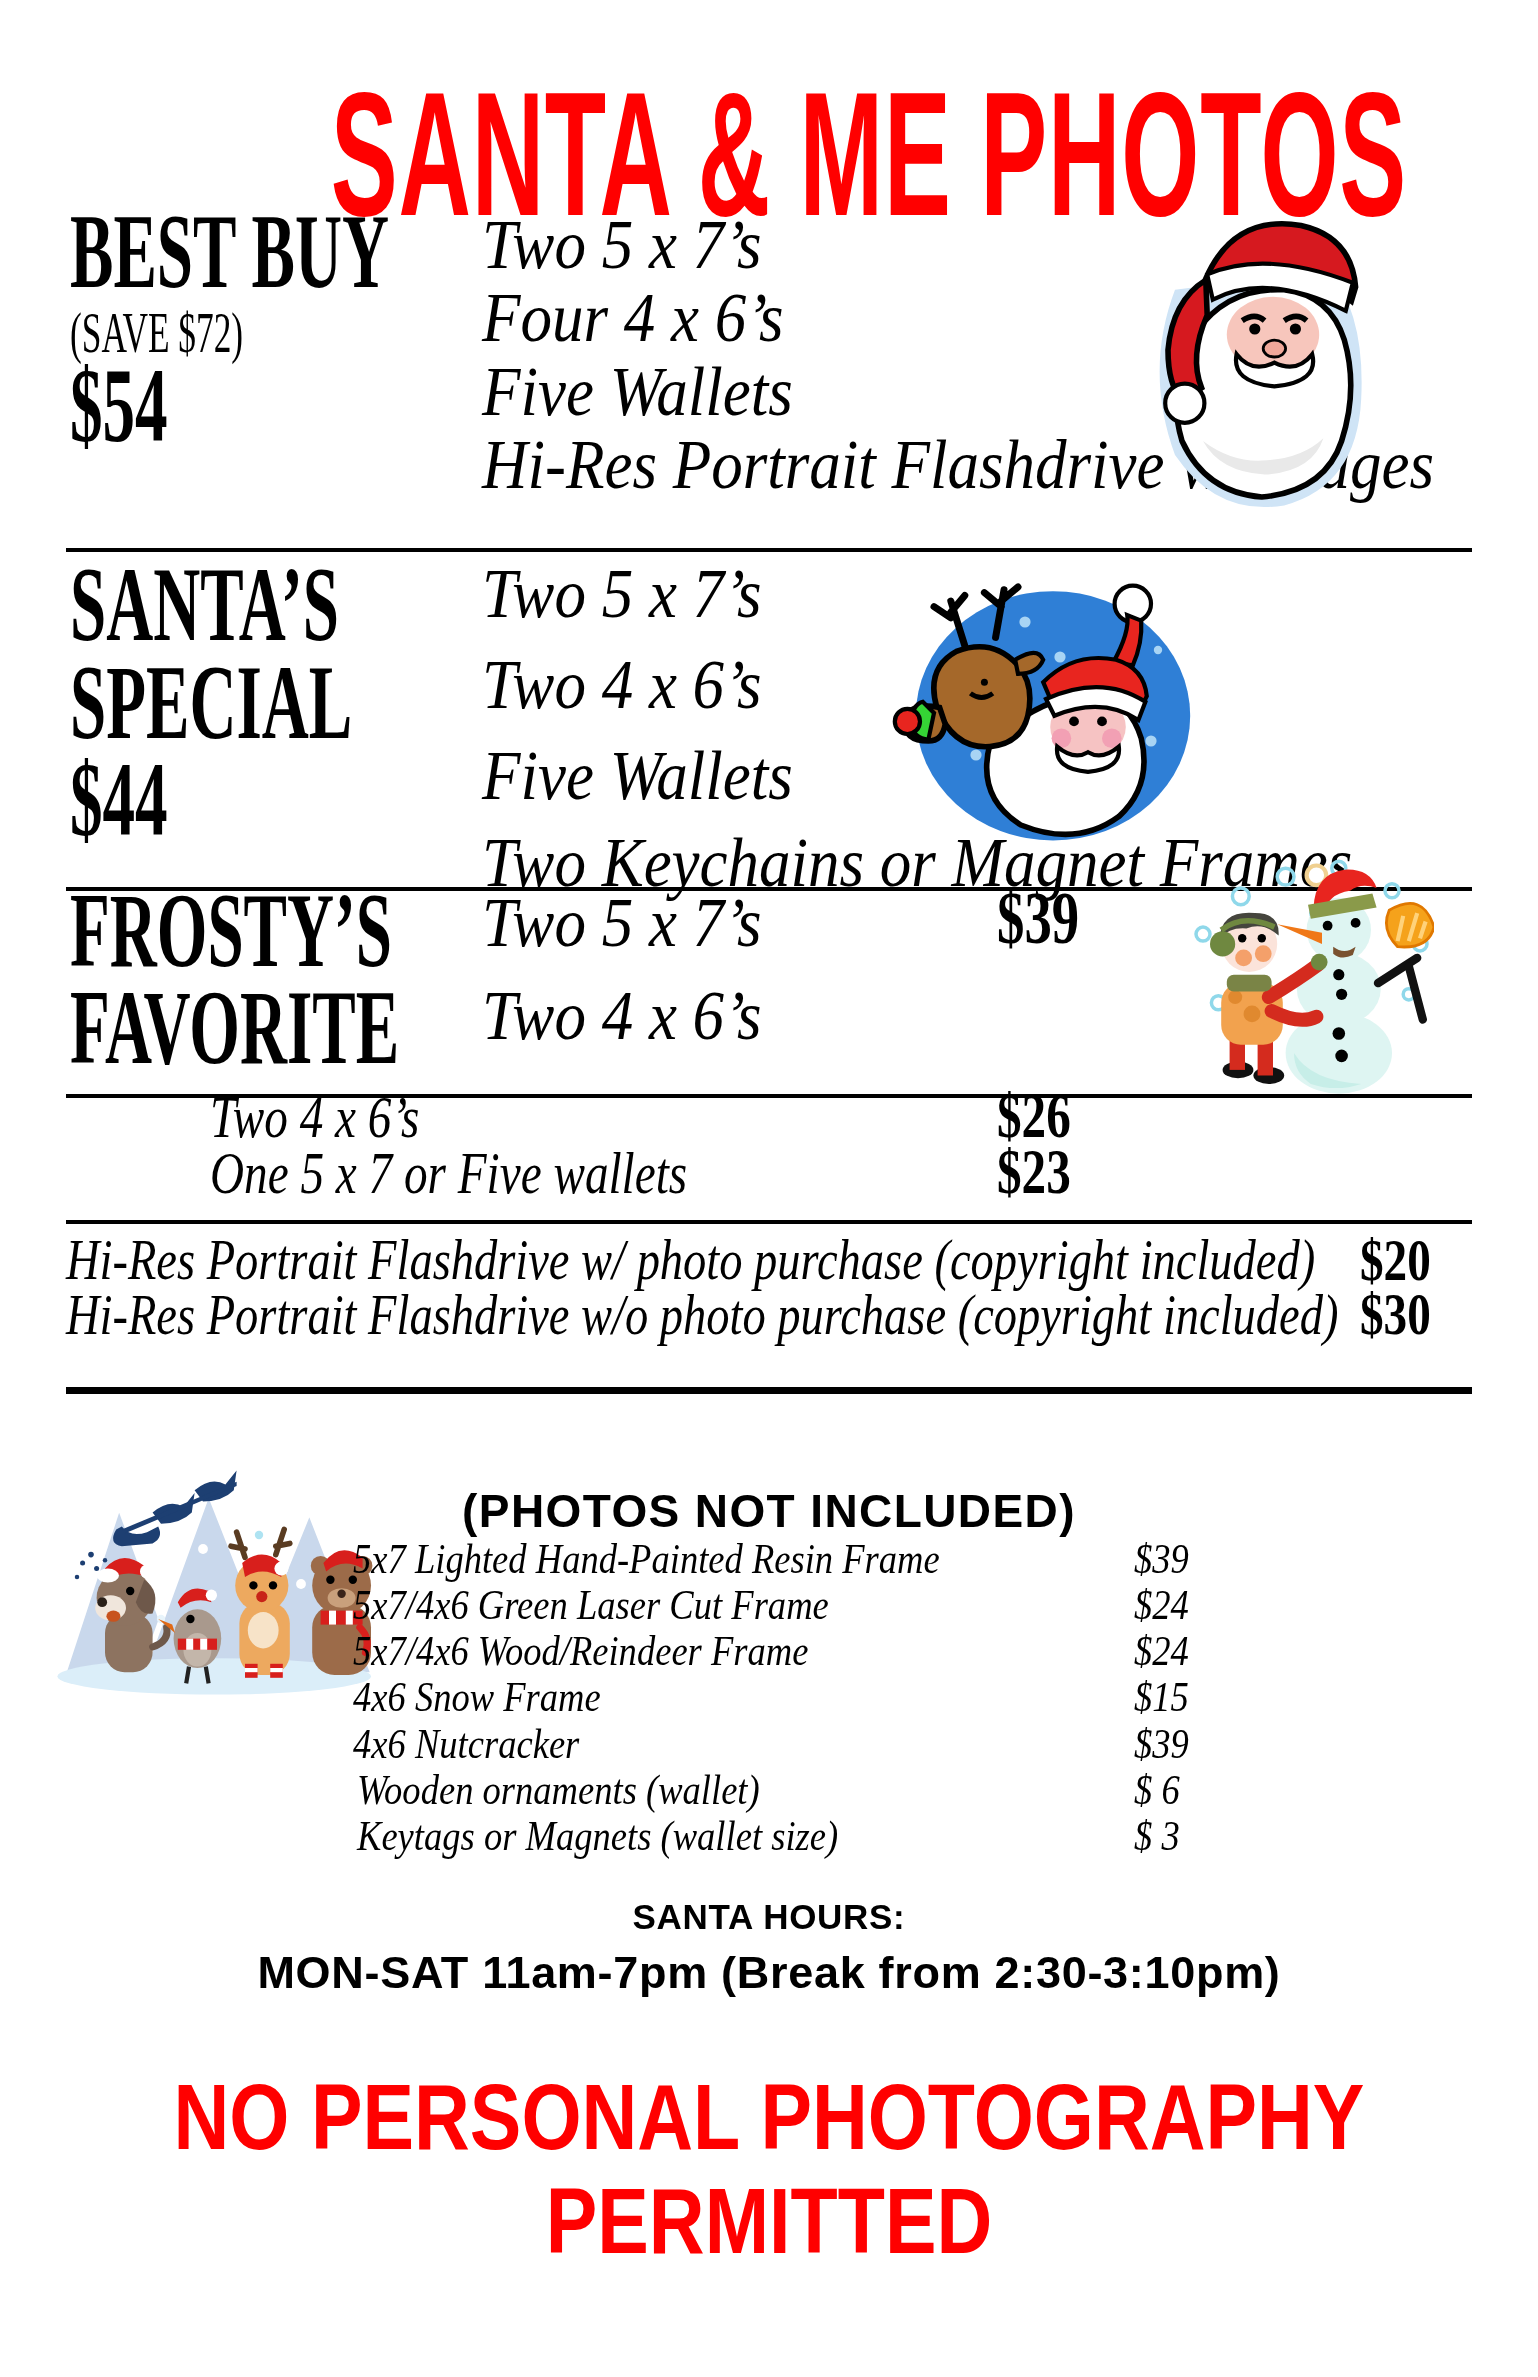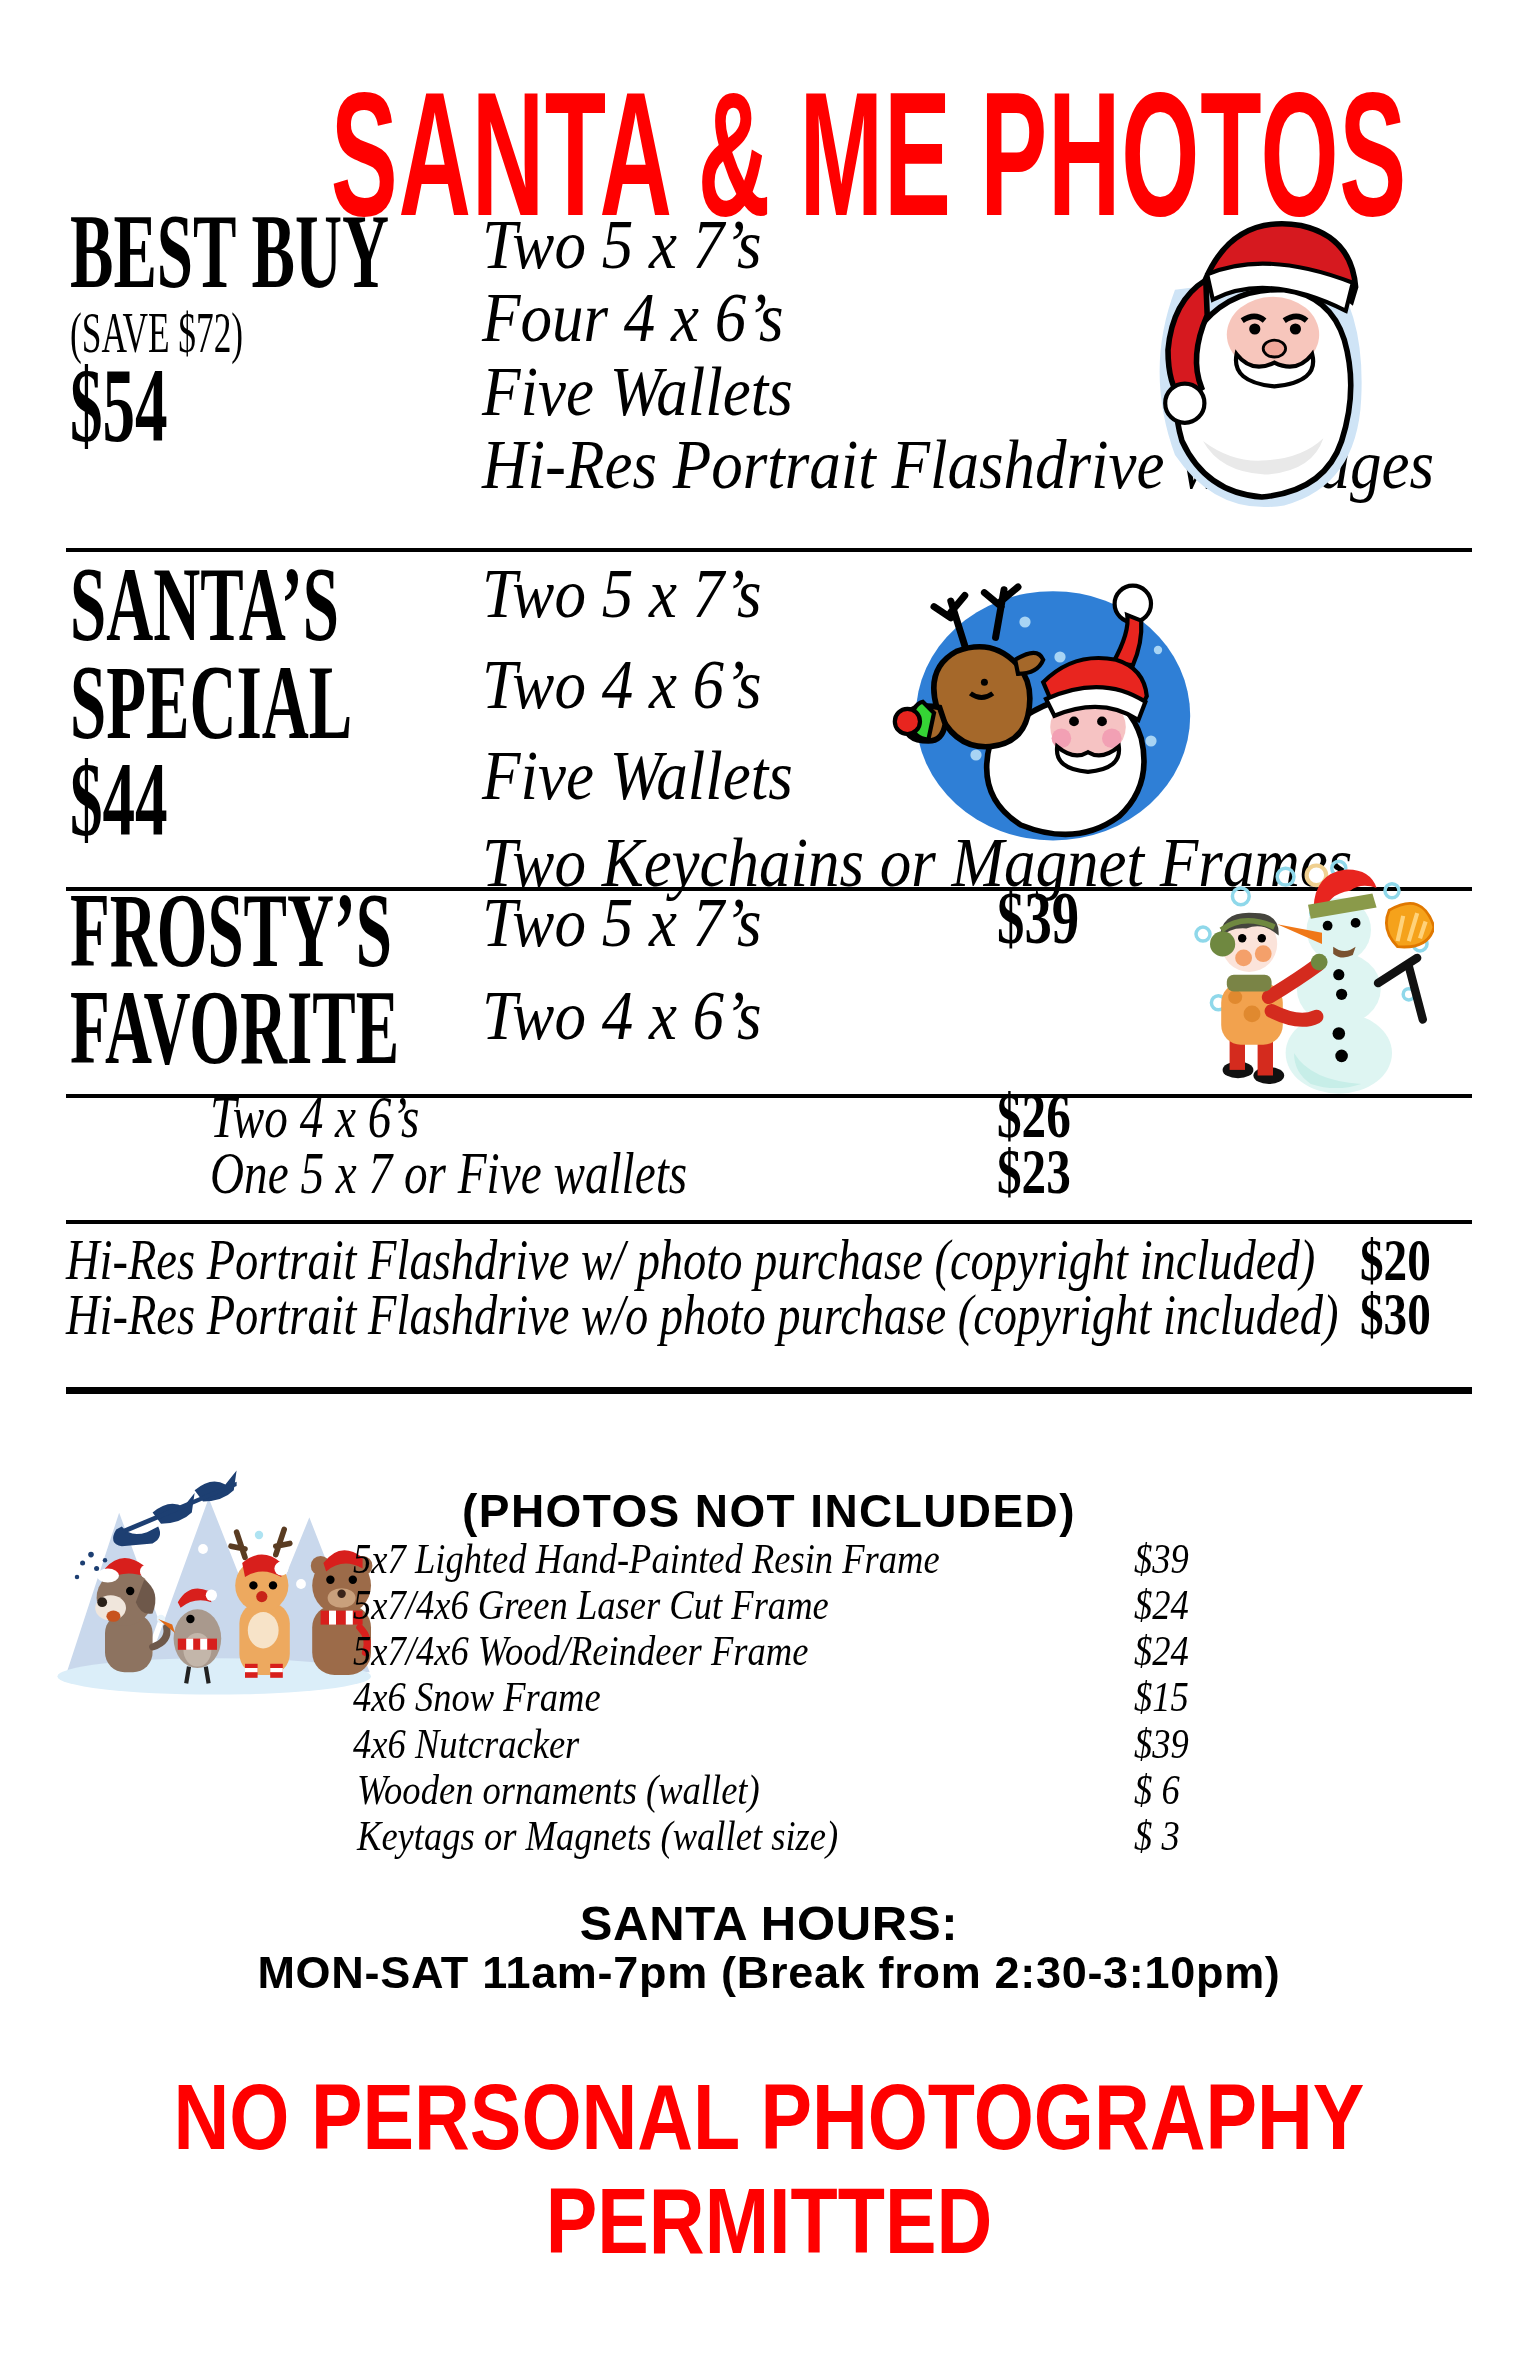--- a/index.html
+++ b/index.html
@@ -276,20 +276,20 @@
   <div class="t si fritem cxl" style="left:1134px;top:1629px">$24</div>
   <div class="t si fritem cxl" style="left:353px;top:1675px">4x6 Snow Frame</div>
   <div class="t si fritem cxl" style="left:1134px;top:1675px">$15</div>
   <div class="t si fritem cxl" style="left:353px;top:1722px">4x6 Nutcracker</div>
   <div class="t si fritem cxl" style="left:1134px;top:1722px">$39</div>
   <div class="t si fritem cxl" style="left:357px;top:1768px">Wooden ornaments (wallet)</div>
   <div class="t si fritem cxl" style="left:1134px;top:1768px">$ 6</div>
   <div class="t si fritem cxl" style="left:357px;top:1814px">Keytags or Magnets (wallet size)</div>
   <div class="t si fritem cxl" style="left:1134px;top:1814px">$ 3</div>
 
-  <div class="t cs hours ctr" style="top:1899px;font-size:49px">SANTA HOURS:</div>
+  <div class="t cs hours ctr" style="top:1899px;font-size:35px">SANTA HOURS:</div>
   <div class="t cs hours ctr" style="top:1950px">MON-SAT 11am-7pm (Break from 2:30-3:10pm)</div>
 
   <div class="t cs notice ctr cxc" style="top:2071px">NO PERSONAL PHOTOGRAPHY</div>
   <div class="t cs notice ctr cxc" style="top:2175px">PERMITTED</div>
 
 </div>
 
 
 </body></html>

